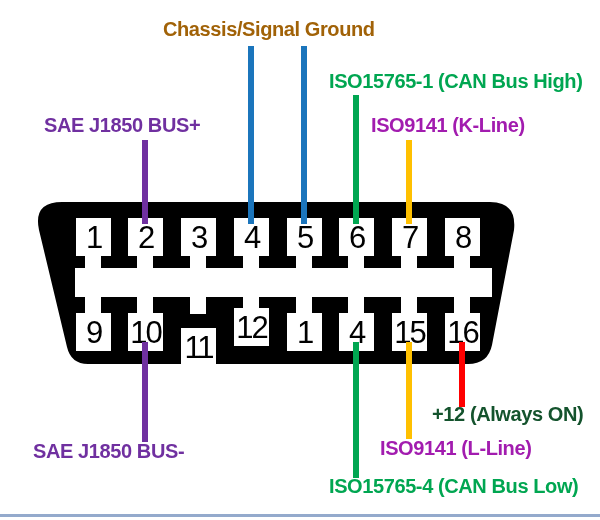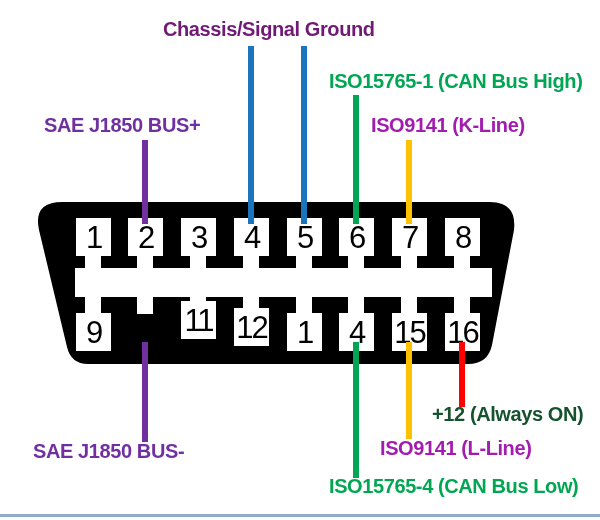--- a/index.html
+++ b/index.html
@@ -17,21 +17,21 @@
   .stem{width:16px;}
   .stem.top{top:252px;height:17px;}
   .stem.bot{top:296px;height:18px;}
   .wire{position:absolute;width:6px;z-index:3;}
   .lbl{
     position:absolute;z-index:4;white-space:nowrap;
     font-size:20px;font-weight:700;letter-spacing:-0.4px;line-height:23px;
   }
   .c-purple{background:#7030A0}.c-blue{background:#1B75BC}.c-green{background:#00A651}
   .c-yellow{background:#FFC000}.c-red{background:#FF0000}
-  .t-purple{color:#7030A0}.t-blue{color:#701a75}.t-green{color:#00A651}
+  .t-purple{color:#7030A0}.t-blue{color:#a16207}.t-green{color:#00A651}
   .t-yellow{color:#a21caf}.t-red{color:#14532d}
   .frame-bottom{position:absolute;left:0;top:514px;width:600px;height:3px;background:#94AACC;z-index:5;}
 </style>
 </head>
 <body>
 
 <div class="canvas">
 
   <svg class="body-svg" width="600" height="520" viewBox="0 0 600 520">
     <path d="M 62 202 L 490 202 Q 517 202 514 230 L 492 345 Q 488 364 468 364 L 88 364 Q 71 364 67 347 L 39 230 Q 33 202 62 202 Z" fill="#000000"></path>
@@ -60,21 +60,22 @@
   <div class="cell" style="left:76px;top:218px">1</div>
   <div class="cell" style="left:128px;top:218px">2</div>
   <div class="cell" style="left:181px;top:218px">3</div>
   <div class="cell" style="left:234px;top:218px">4</div>
   <div class="cell" style="left:287px;top:218px">5</div>
   <div class="cell" style="left:339px;top:218px">6</div>
   <div class="cell" style="left:392px;top:218px">7</div>
   <div class="cell" style="left:445px;top:218px">8</div>
 
   <div class="cell" style="left:76px;top:313px">9</div>
-  <div class="cell" style="left:181px;top:301px">11</div>
+  <div class="cell" style="left:128px;top:313px">10</div>
+  <div class="cell" style="left:181px;top:328px">11</div>
   <div class="cell" style="left:234px;top:308px">12</div>
   <div class="cell" style="left:287px;top:313px">1</div>
   <div class="cell" style="left:339px;top:313px">4</div>
   <div class="cell" style="left:392px;top:313px">15</div>
   <div class="cell" style="left:445px;top:313px">16</div>
 
   <div class="wire c-purple" style="left:142px;top:140px;height:84px"></div>
   <div class="wire c-blue" style="left:248px;top:46px;height:178px"></div>
   <div class="wire c-blue" style="left:301px;top:46px;height:178px"></div>
   <div class="wire c-green" style="left:353px;top:95px;height:129px"></div>

